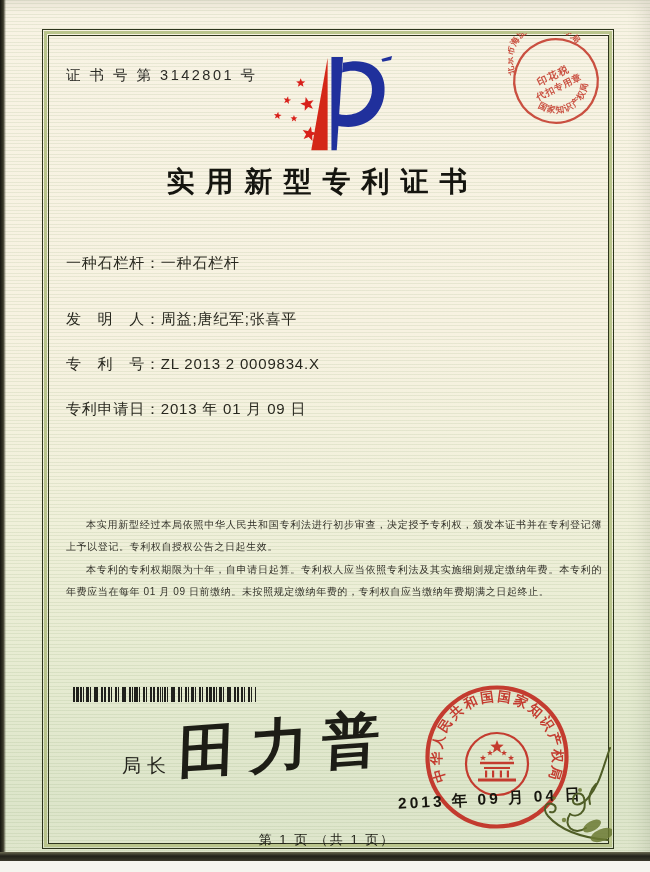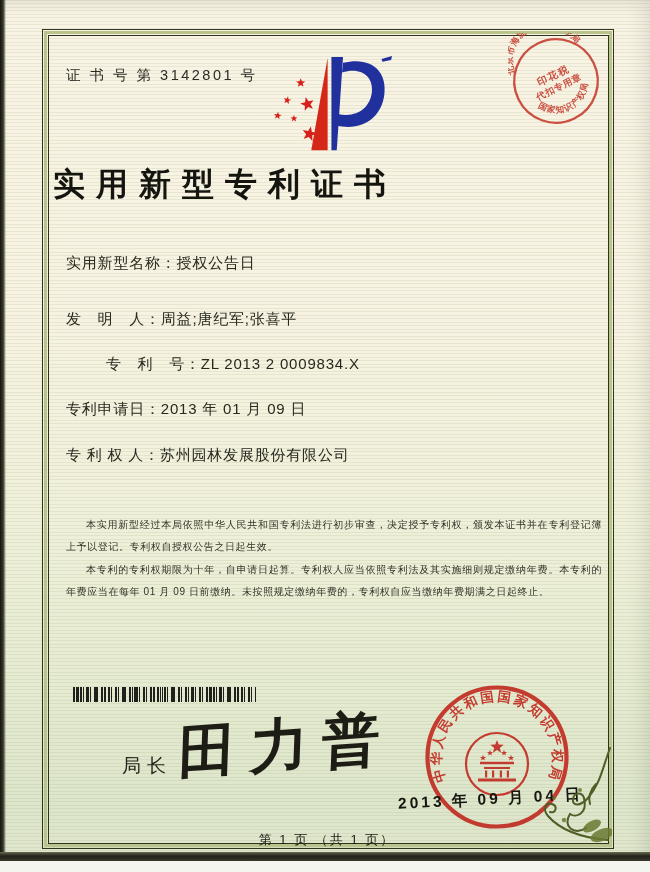--- a/index.html
+++ b/index.html
@@ -15,24 +15,24 @@
     background:linear-gradient(90deg,#14140e 0%,#3c3b2c 55%,rgba(60,59,44,0) 100%);}
   .edge-bottom{position:absolute;left:0;top:852px;width:650px;height:9px;
     background:linear-gradient(180deg,#6a6950 0%,#22221a 45%,#3a392b 100%);}
   .edge-bottom-white{position:absolute;left:0;top:861px;width:650px;height:11px;background:#f5f5ef;}
   .frame{position:absolute;left:42px;top:29px;width:570px;height:818px;border:1.5px solid #2e351c;}
   .frame::before{content:"";position:absolute;inset:1px;border:3px solid #b9c48c;}
   .frame::after{content:"";position:absolute;inset:4.5px;border:1.5px solid #2e351c;}
   .cert-no{position:absolute;left:66px;top:66px;font-size:14.5px;letter-spacing:2.5px;color:#2b2b26;}
   .logo{position:absolute;left:268px;top:54px;}
   .tax-seal{position:absolute;left:508px;top:33px;opacity:0.88;}
-  .title{position:absolute;left:42px;top:163px;width:570px;
-    font-size:32px;font-weight:700;color:#15150f;letter-spacing:11px;text-indent:11px;}
+  .title{position:absolute;left:32px;top:163px;width:570px;text-align:center;
+    font-size:28px;font-weight:700;color:#15150f;letter-spacing:11px;text-indent:11px;}
   .field{position:absolute;left:66px;font-size:15px;color:#28281f;letter-spacing:0.8px;white-space:nowrap;}
-  .f0{top:254px;} .f1{top:310px;} .f2{top:355px;margin-left:40px;} .f3{top:400px;} .f4{top:446px;} .f5{top:490px;}
+  .f0{top:254px;} .f1{top:310px;} .f2{top:355px;} .f3{top:400px;} .f4{top:446px;} .f5{top:490px;}
   .body-text{position:absolute;left:66px;top:514px;width:536px;font-size:10px;line-height:22.4px;
     color:#33322a;text-align:justify;letter-spacing:0.6px;}
   .body-text p{margin:0;text-indent:2em;}
   .barcode{position:absolute;left:73px;top:687px;width:183px;height:15px;
     background-image:
       repeating-linear-gradient(90deg,#20201c 0 2px,rgba(0,0,0,0) 2px 3px,#20201c 3px 4px,rgba(0,0,0,0) 4px 7px,#20201c 7px 9px,rgba(0,0,0,0) 9px 10px,#20201c 10px 11px,rgba(0,0,0,0) 11px 14px),
       repeating-linear-gradient(90deg,rgba(0,0,0,0) 0 4px,#20201c 4px 6px,rgba(0,0,0,0) 6px 13px,#20201c 13px 14px,rgba(0,0,0,0) 14px 19px);}
   .sig-title{position:absolute;left:122px;top:753px;font-size:19px;letter-spacing:6px;color:#23231c;}
   .sig-name{position:absolute;left:178px;top:707px;font-size:58px;font-weight:600;color:#1d1d16;
     letter-spacing:14px;transform:rotate(-4deg) skewX(-6deg);}
@@ -89,25 +89,24 @@
       <text font-size="9" letter-spacing="1" font-weight="600">
         <textPath href="#arcBottomSmall" startOffset="50%" text-anchor="middle">国家知识产权局</textPath>
       </text>
       <text x="0" y="-3" text-anchor="middle" font-size="10.5" letter-spacing="1.5" font-weight="600">印花税</text>
       <text x="0" y="10" text-anchor="middle" font-size="9.5" letter-spacing="0.8" font-weight="600">代扣专用章</text>
     </g>
   </svg>
 
   <div class="title">实用新型专利证书</div>
 
-  <div class="field f0"><span>实用新型名称：</span><span>授权公告日</span></div>
+  <div class="field f0"><span>一种石栏杆：</span><span>一种石栏杆</span></div>
   <div class="field f1"><span>发　明　人：</span><span>周益;唐纪军;张喜平</span></div>
   <div class="field f2"><span>专　利　号：</span><span>ZL 2013 2 0009834.X</span></div>
   <div class="field f3"><span>专利申请日：</span><span>2013 年 01 月 09 日</span></div>
-  <div class="field f4"><span>专 利 权 人：</span><span>苏州园林发展股份有限公司</span></div>
 
   <div class="body-text">
     <p>本实用新型经过本局依照中华人民共和国专利法进行初步审查，决定授予专利权，颁发本证书并在专利登记簿上予以登记。专利权自授权公告之日起生效。</p>
     <p>本专利的专利权期限为十年，自申请日起算。专利权人应当依照专利法及其实施细则规定缴纳年费。本专利的年费应当在每年 01 月 09 日前缴纳。未按照规定缴纳年费的，专利权自应当缴纳年费期满之日起终止。</p>
   </div>
 
   <div class="barcode"></div>
 
   <span class="sig-title">局长</span>
   <span class="sig-name">田力普</span>

